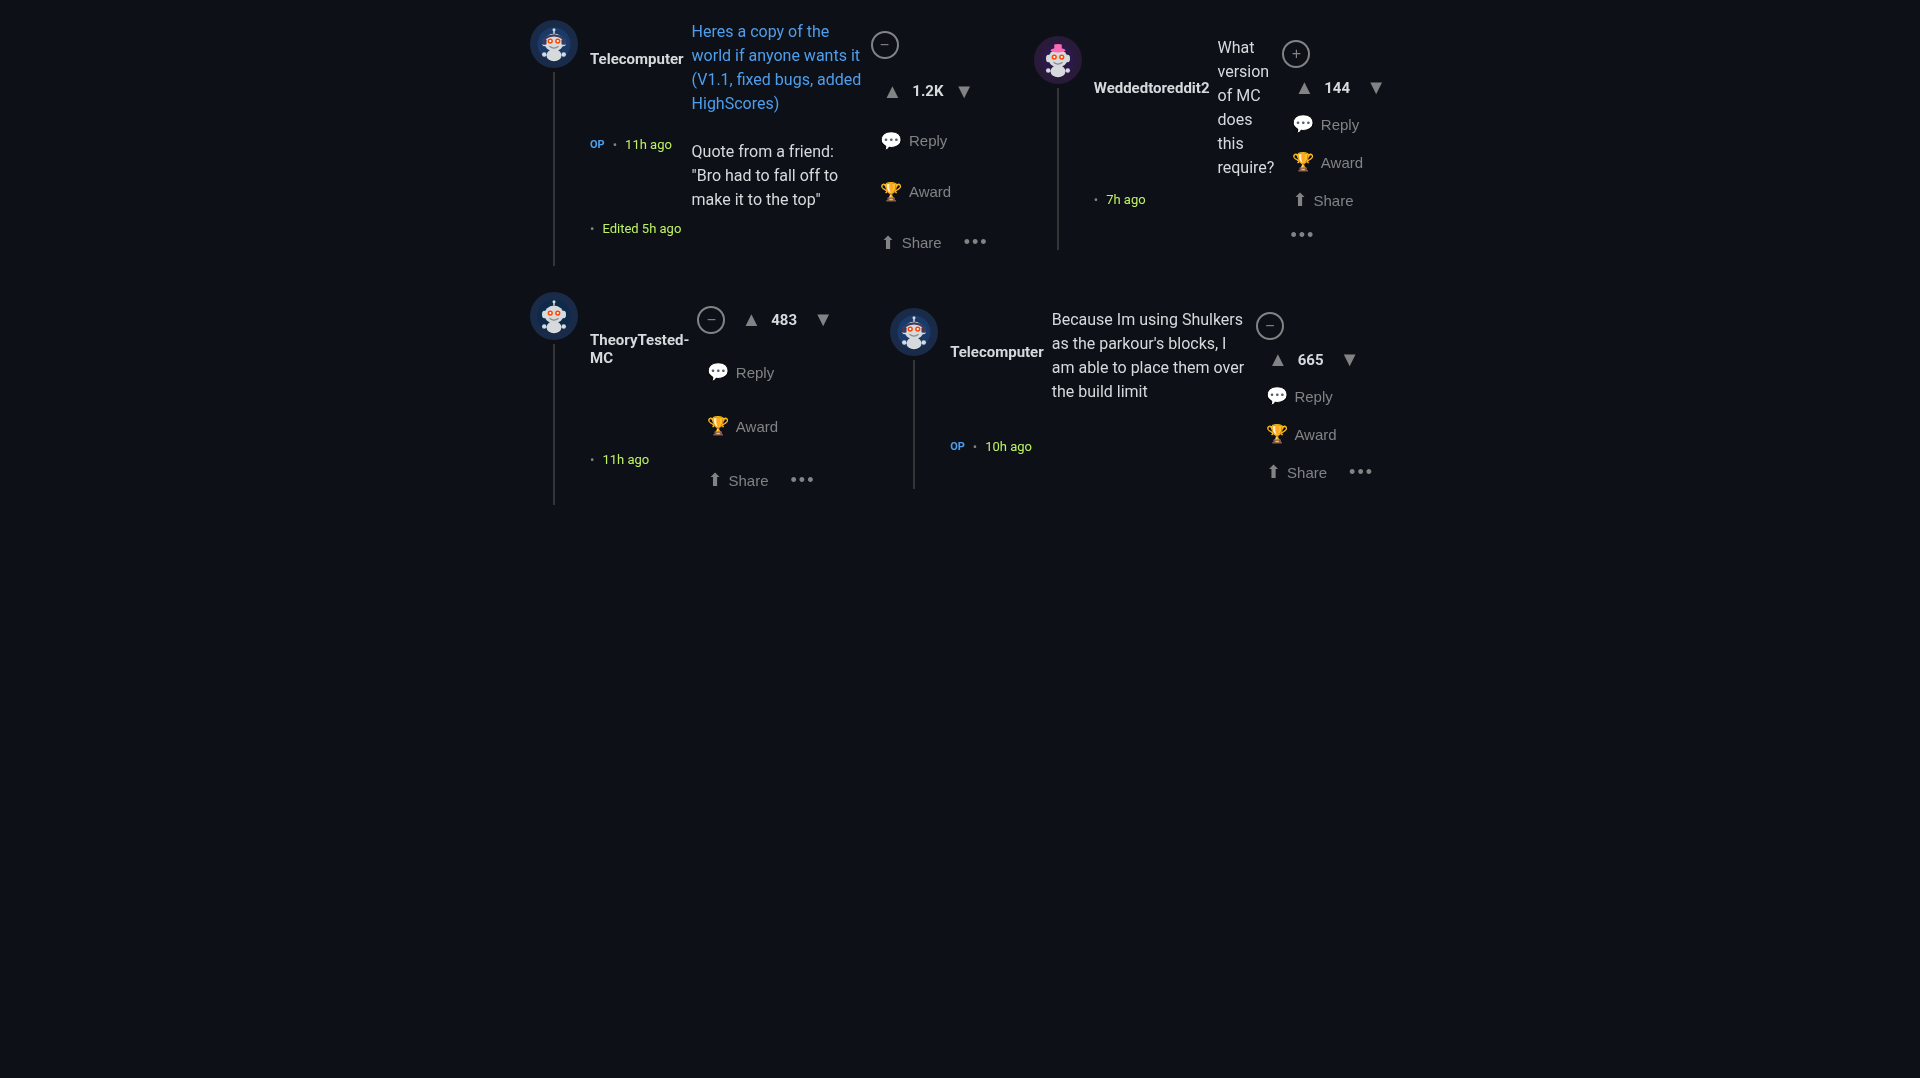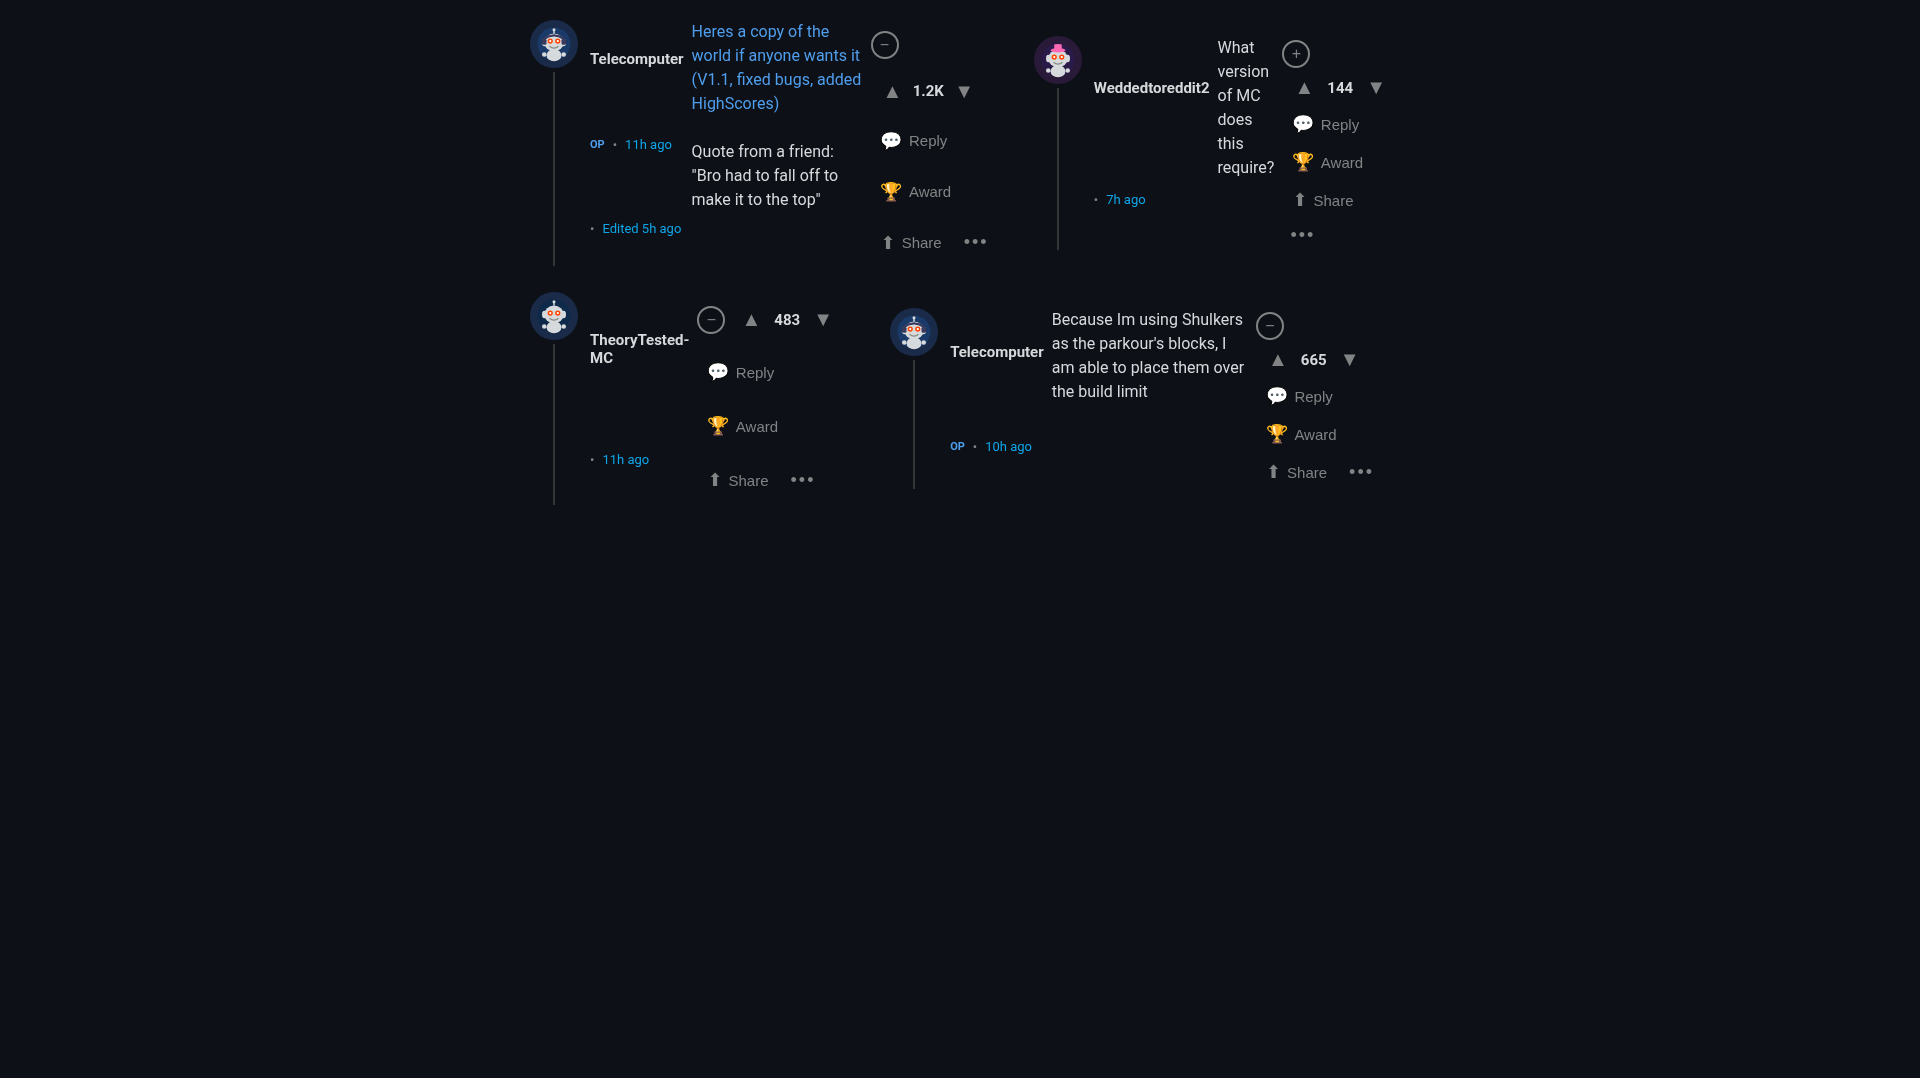--- a/index.html
+++ b/index.html
@@ -81,21 +81,21 @@
       color: #d7dadc;
     }
 
     .op-badge {
       color: #4f9eed;
       font-weight: 700;
       font-size: 11px;
     }
 
     .timestamp {
-      color: #0ea5e9;
+      color: #bef264;
       font-size: 13px;
     }
 
     .separator {
       color: #818384;
       font-size: 13px;
     }
 
     .comment-body {
       font-size: 16px;
@@ -148,21 +148,20 @@
       padding: 4px;
       display: flex;
       align-items: center;
     }
 
     .vote-count {
       font-size: 15px;
       font-weight: 700;
       color: #d7dadc;
       min-width: 32px;
-      text-align: center;
     }
 
     .action-btn {
       background: transparent;
       border: none;
       color: #818384;
       cursor: pointer;
       font-size: 15px;
       padding: 6px 10px;
       display: flex;

